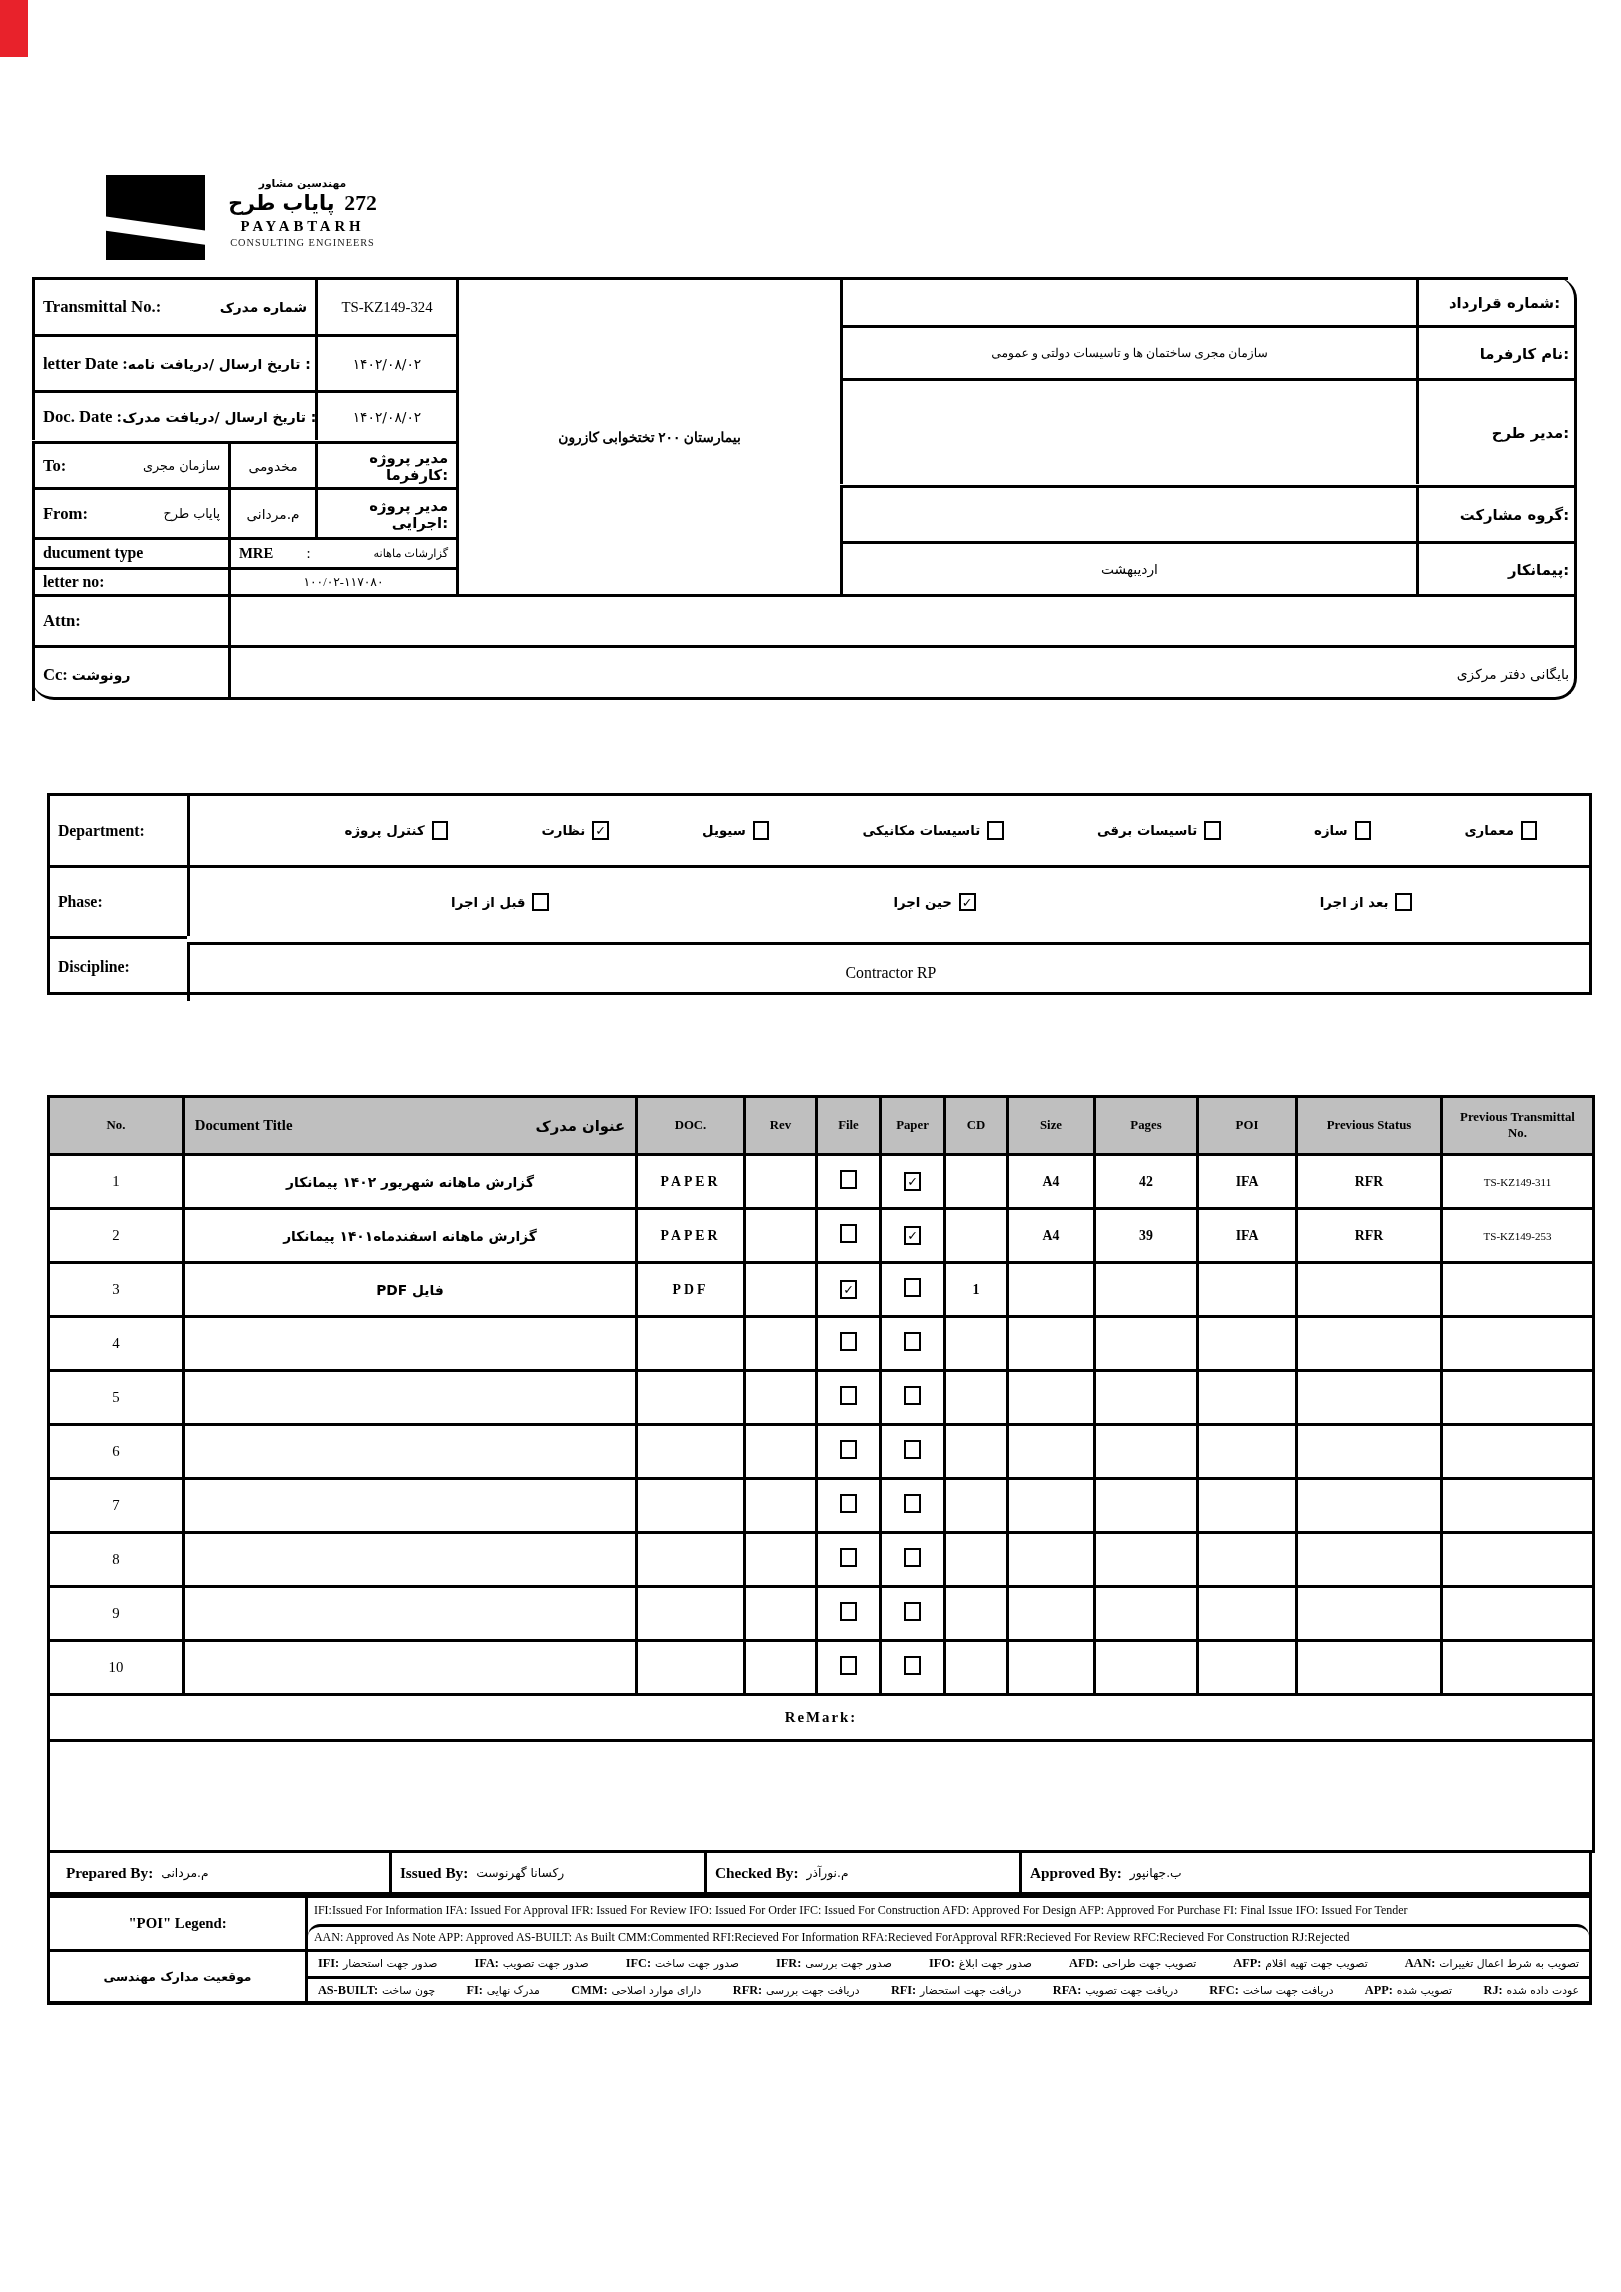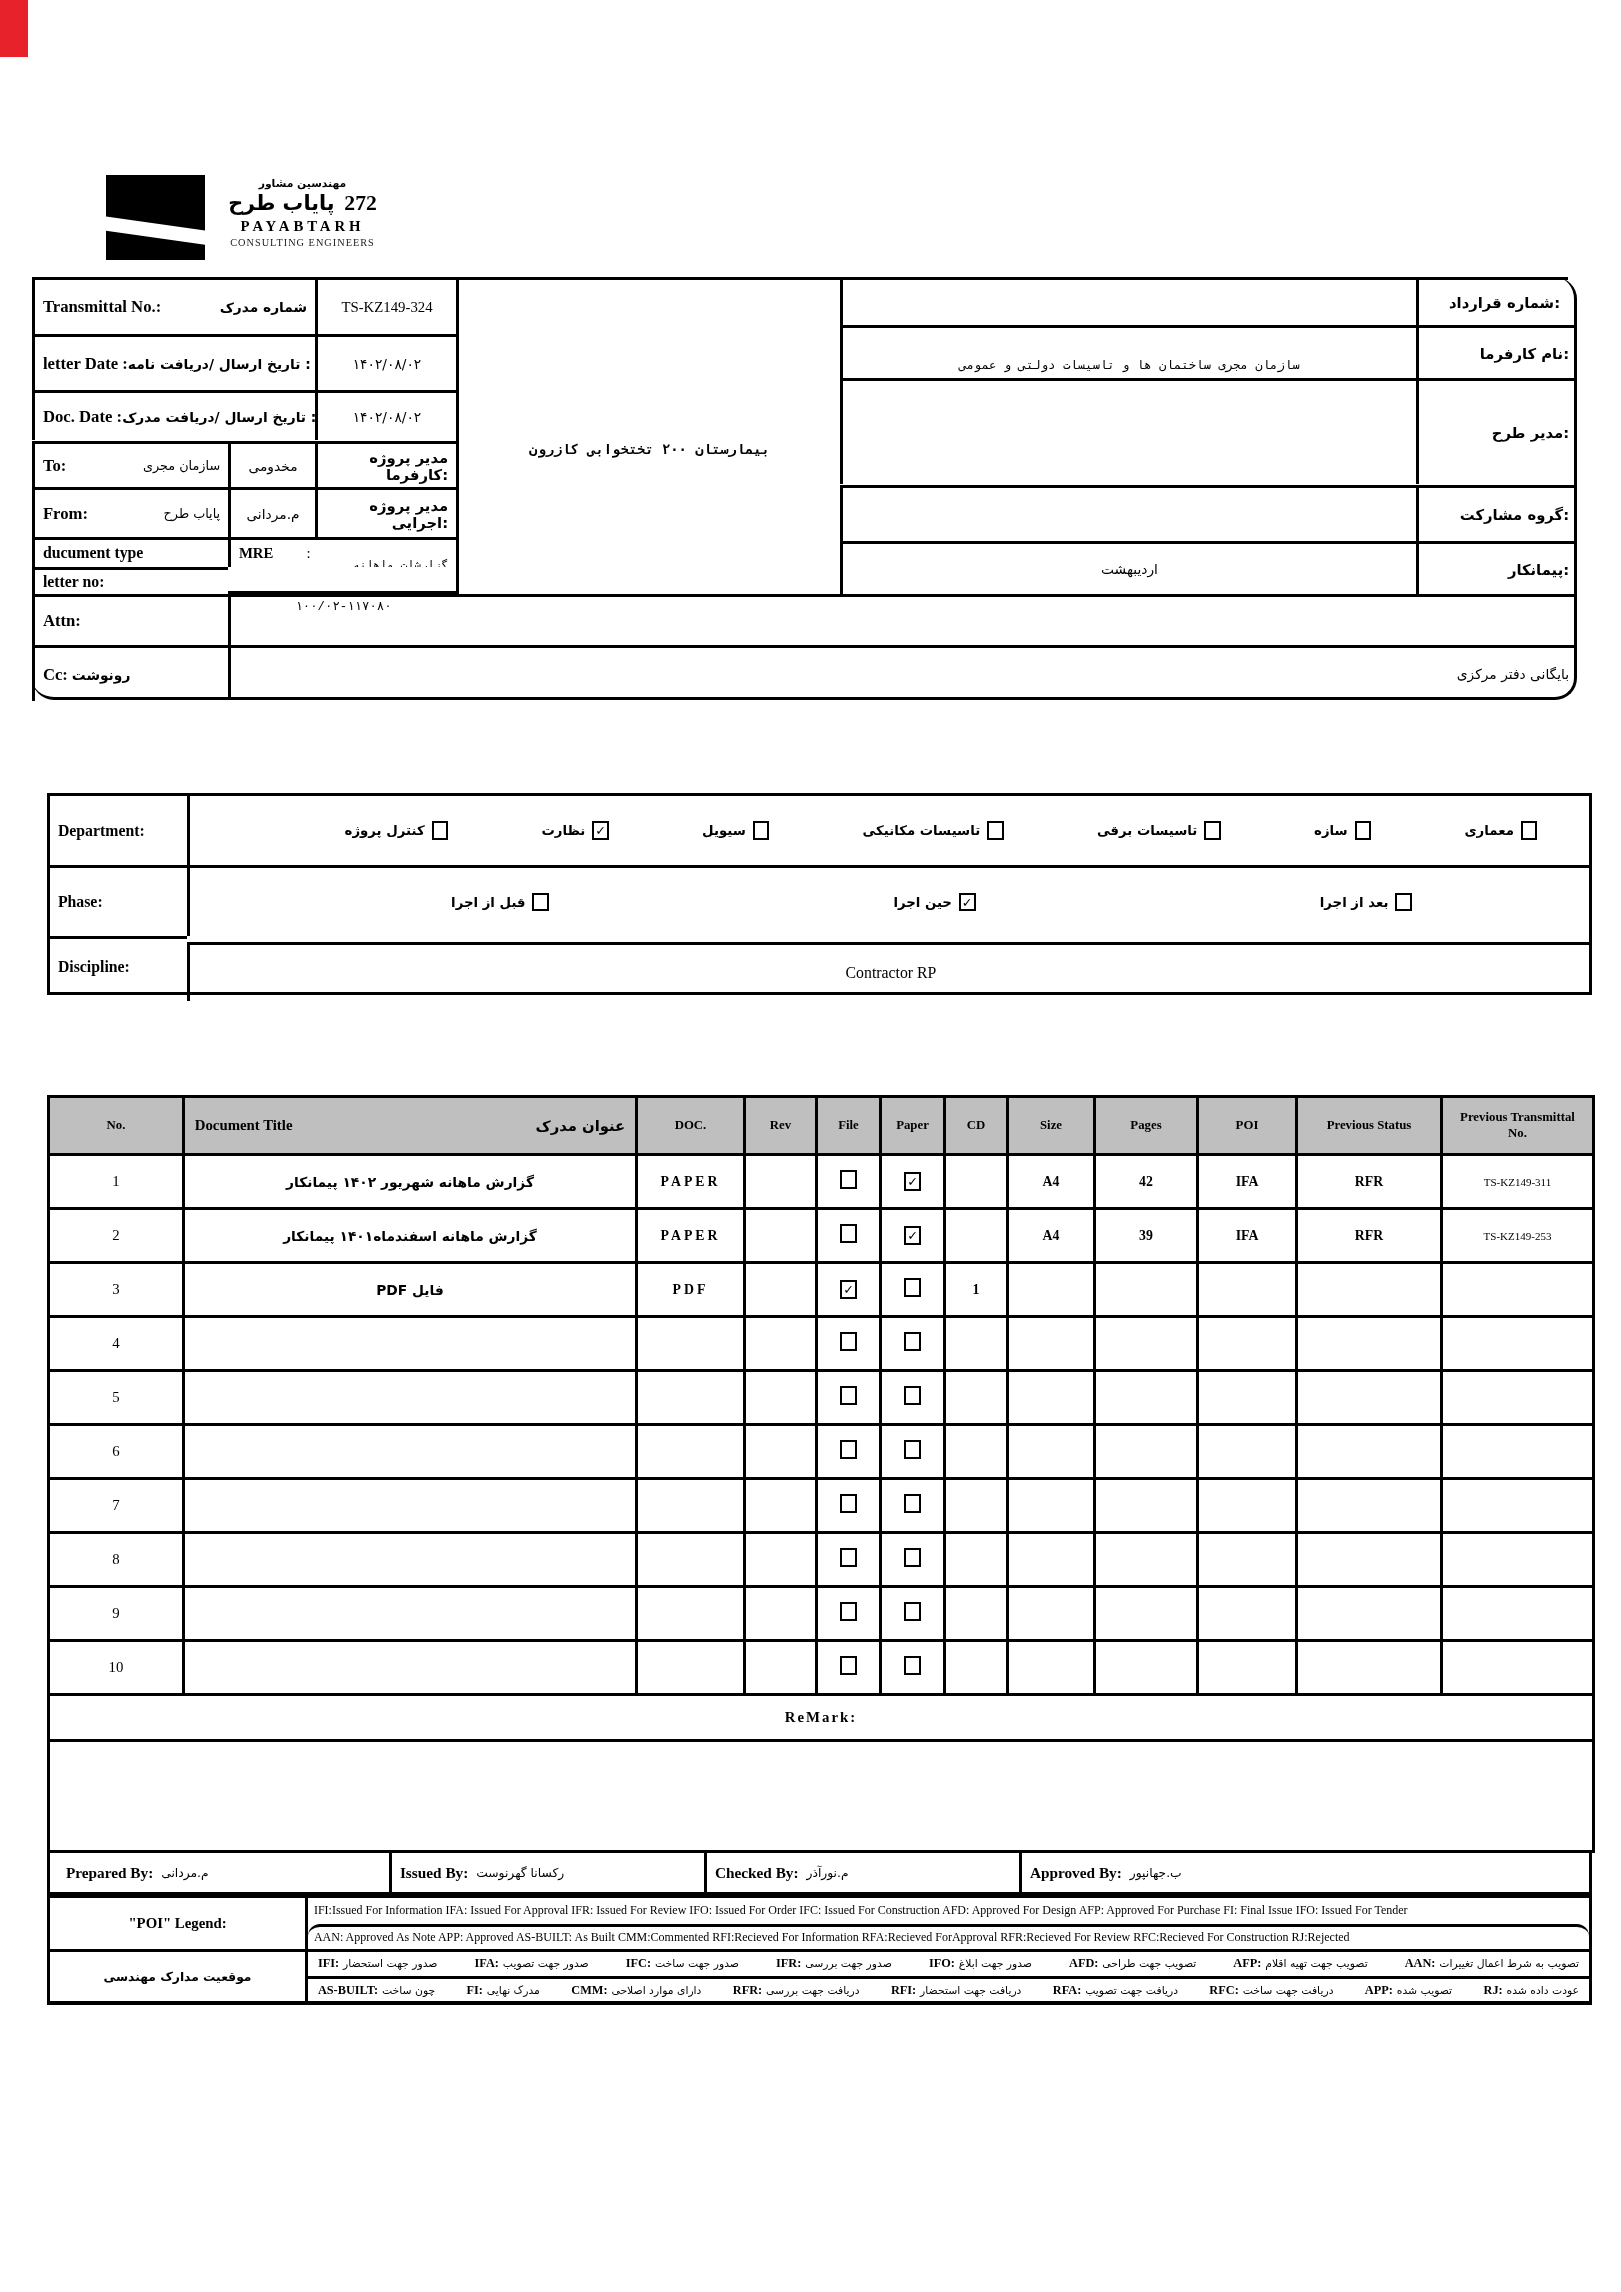--- a/index.html
+++ b/index.html
@@ -1,20 +1,20 @@
 <!DOCTYPE html>
 <html><head>
 <meta charset="utf-8">
 <style>
   html,body{margin:0;padding:0;background:#ffffff;}
   .page{position:relative;width:1621px;height:2292px;background:#fff;overflow:hidden;
         font-family:"Liberation Serif",serif;color:#000;}
   .abs{position:absolute;box-sizing:border-box;}
   .serif{font-family:"Liberation Serif",serif;}
-  .fa{font-family:Liberation Mono, monospace;margin-top:24px;}
+  .fa{font-family:Liberation Serif, serif;}
   .b{font-weight:bold;}
   
   .corner-mark{left:0;top:0;width:27.6px;height:57px;background:#e8222b;}
   .logo-square{left:106px;top:175px;width:99px;height:85px;background:#000;overflow:hidden;}
   .logo-slash{position:absolute;left:-12%;top:58%;width:130%;height:13.8px;background:#fff;
               transform:rotate(8deg);}
   .brand{left:209px;top:177px;width:187px;text-align:center;}
   .brand-fa-small{font-family:"DejaVu Sans",sans-serif;font-size:10.8px;font-weight:bold;}
   .brand-line{display:flex;justify-content:center;align-items:baseline;gap:9.9px;margin-top:1px;}
   .brand-fa{font-family:"DejaVu Sans",sans-serif;font-size:20.7px;font-weight:bold;}

